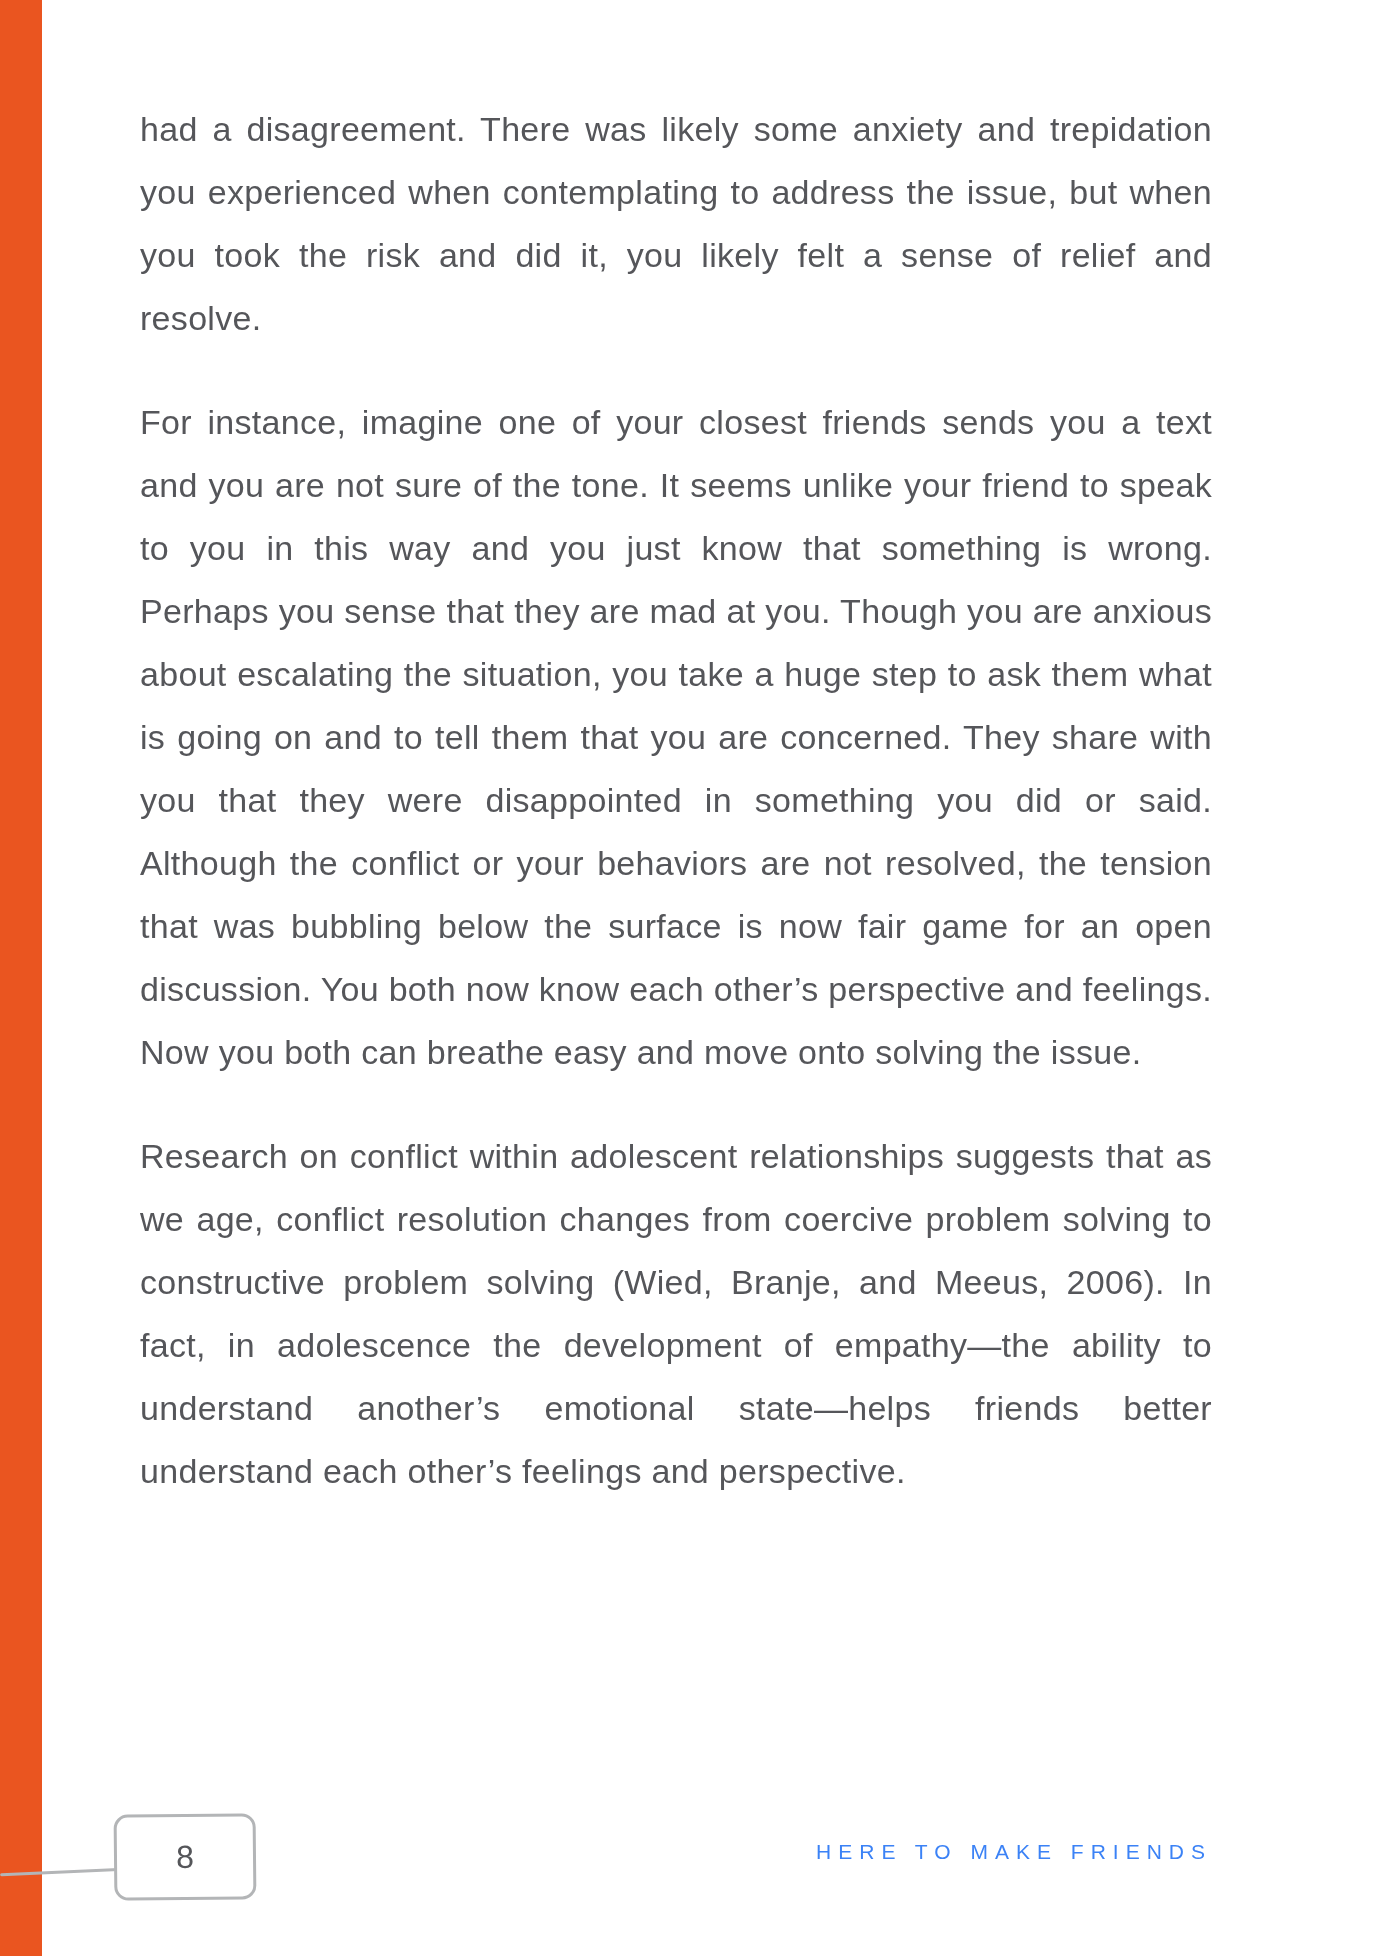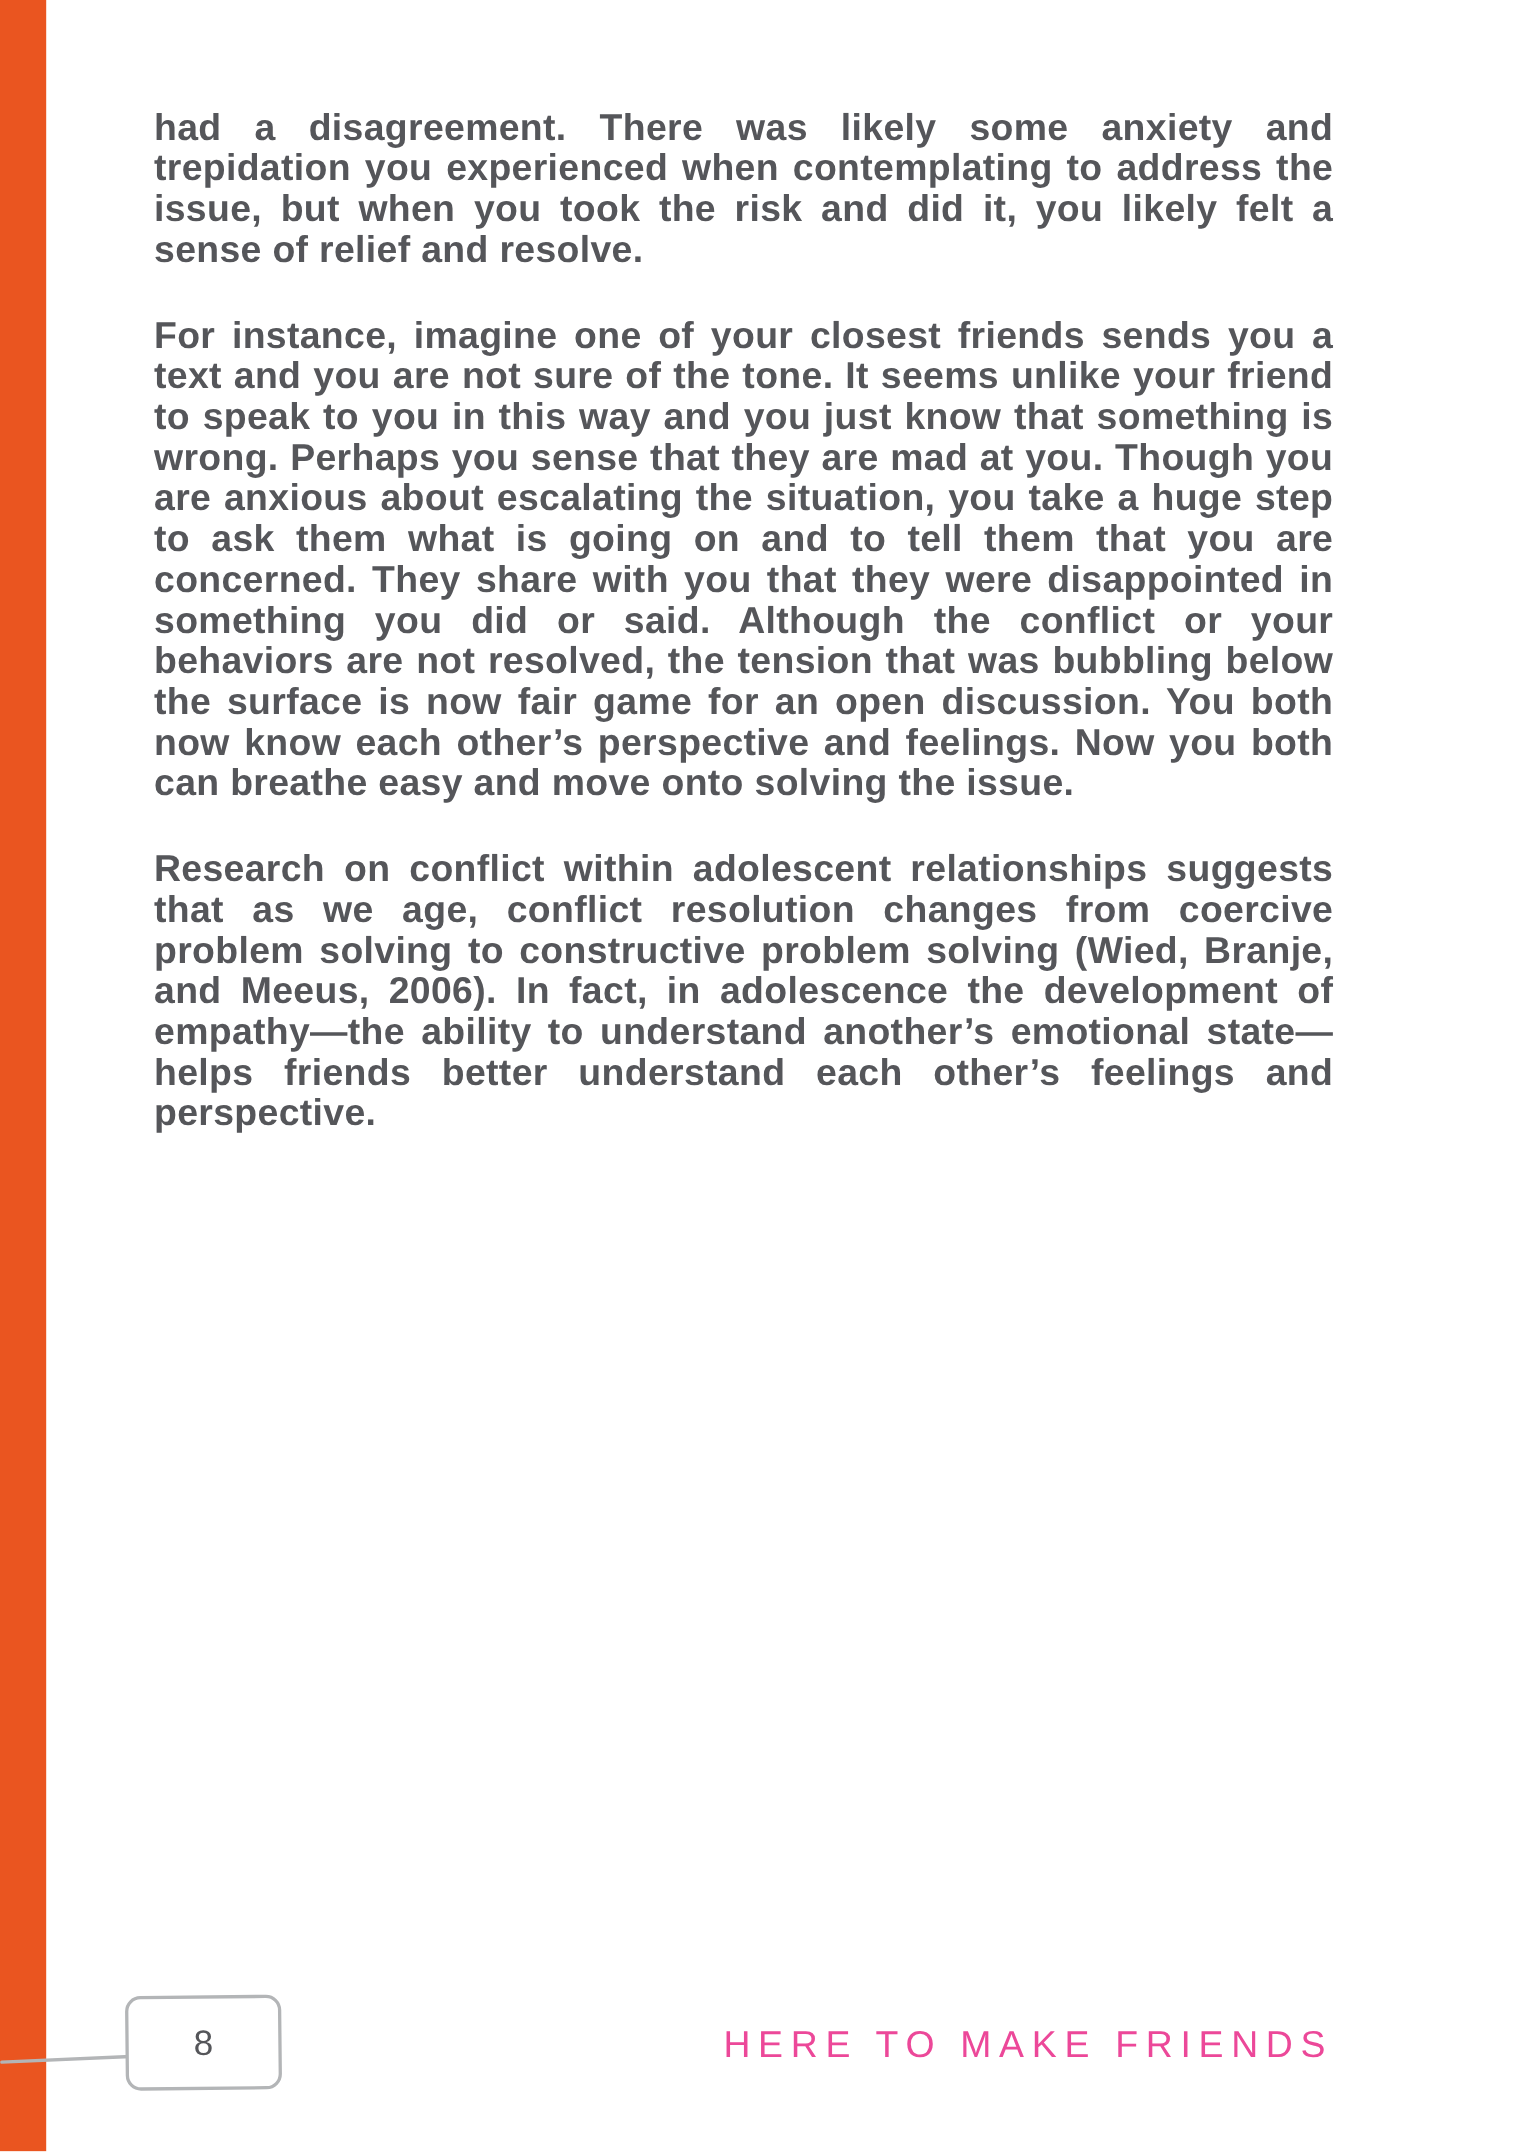--- a/index.html
+++ b/index.html
@@ -28,26 +28,26 @@
 
   .content {
     position: absolute;
     left: 140px;
     top: 98px;
     width: 1072px;
   }
 
   .content p {
     font-size: 34px;
-    line-height: 37px;
+    line-height: 63px;
     color: #55565a;
     text-align: justify;
     letter-spacing: 0.3px;
     margin-bottom: 41px;
-    font-weight: 700;
+    font-weight: 400;
   }
 
   .footer-line {
     position: absolute;
     left: 0;
     top: 1868px;
     width: 120px;
     height: 3px;
     background: #b3b5b7;
     transform: rotate(-2.5deg);
@@ -72,23 +72,23 @@
 
   .page-number {
     font-size: 32px;
     color: #55565a;
   }
 
   .running-title {
     position: absolute;
     right: 184px;
     top: 1840px;
-    font-size: 34px;
+    font-size: 21px;
     letter-spacing: 7px;
-    color: #ec4899;
+    color: #3b82f6;
     white-space: nowrap;
   }
 </style>
 </head>
 <body>
 
 <div class="page">
 
   <div class="accent-bar"></div>
 

